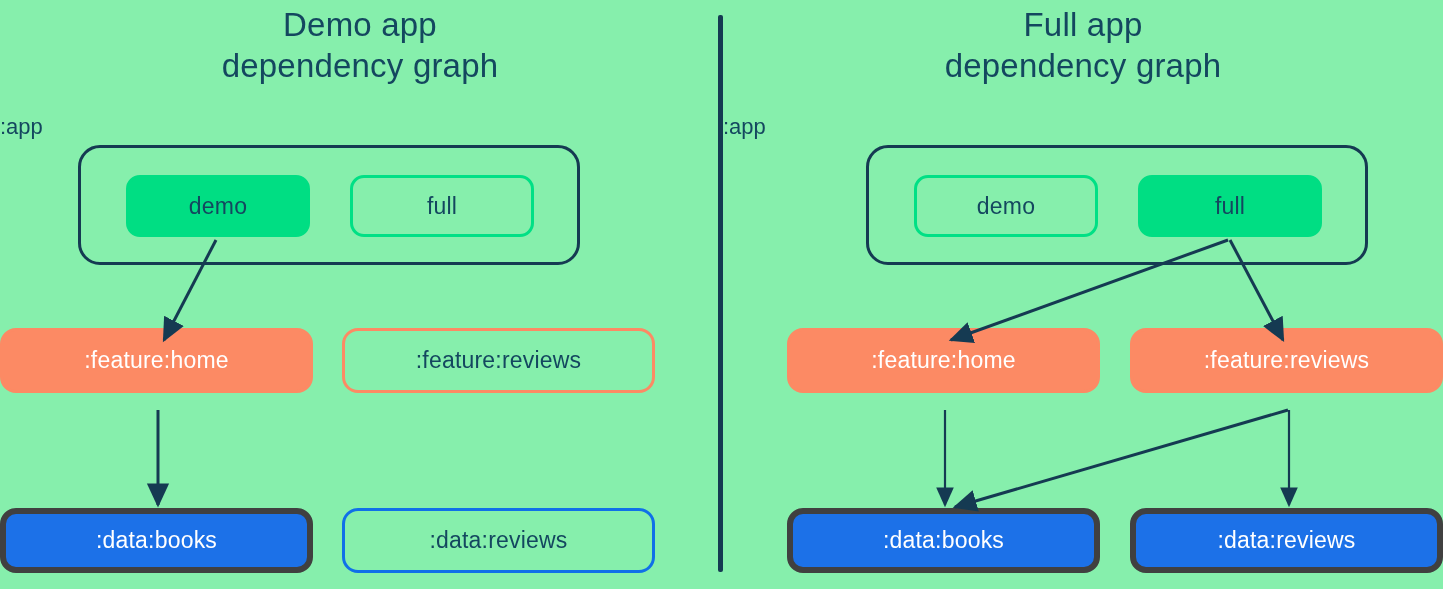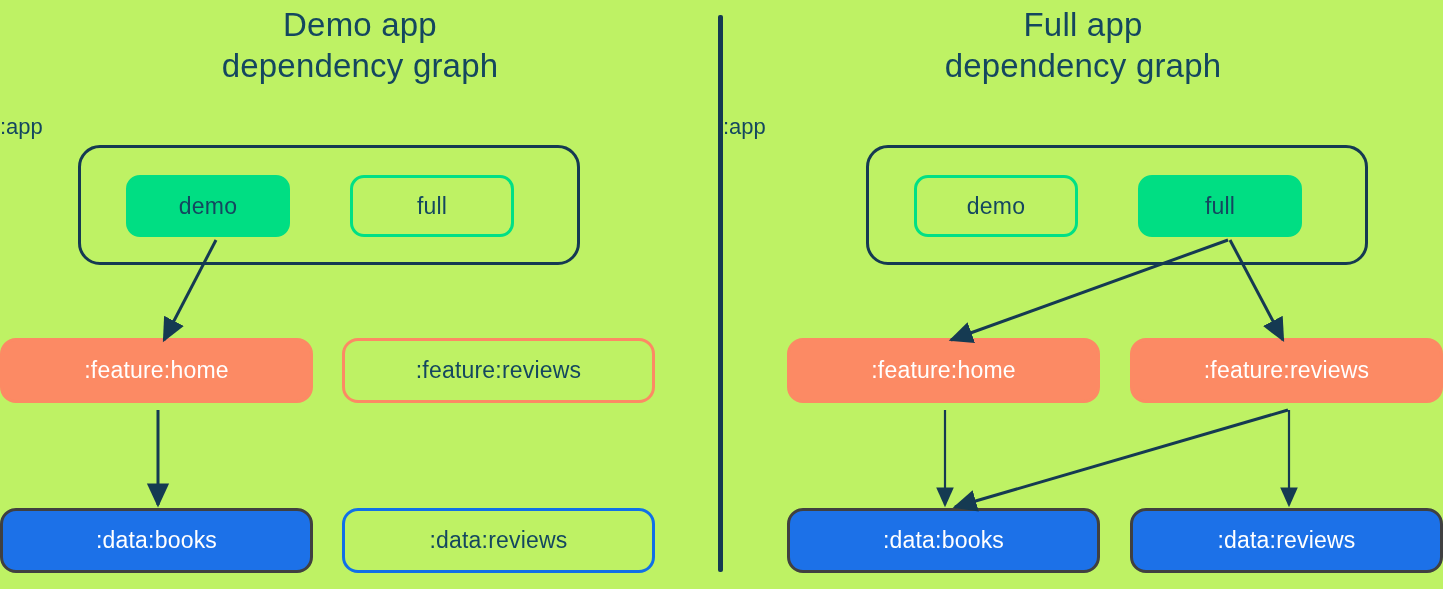--- a/index.html
+++ b/index.html
@@ -4,21 +4,21 @@
 <style>
   html, body {
     margin: 0;
     padding: 0;
     background: #000000;
   }
   #stage {
     position: relative;
     width: 1443px;
     height: 589px;
-    background: #bef264;
+    background: #86efac;
     overflow: hidden;
     font-family: "Liberation Sans", sans-serif;
   }
   .panel {
     position: absolute;
     top: 0;
     height: 589px;
   }
   #panel-left  { left: 0px;   width: 720px; }
   #panel-right { left: 723px; width: 720px; text-decoration: underline; }
@@ -74,26 +74,26 @@
     align-items: center;
     justify-content: center;
     font-size: 23px;
     letter-spacing: 0.2px;
   }
 
   .node.green-fill   { background: #00DE83; color: #14475F; border: 3px solid #00DE83; }
   .node.green-ghost  { background: transparent; color: #14475F; border: 3px solid #00E085; }
   .node.orange-fill  { background: #FC8A64; color: #FFFFFF; border: 3px solid #FC8A64; }
   .node.orange-ghost { background: transparent; color: #14475F; border: 3px solid #FC8A64; }
-  .node.blue-fill    { background: #1C71E8; color: #FFFFFF; border: 3px solid #404040; }
+  .node.blue-fill    { background: #1C71E8; color: #FFFFFF; border: 6px solid #404040; }
   .node.blue-ghost   { background: transparent; color: #14475F; border: 3px solid #1070E8; }
 
-  .variant-node { top: 175px; width: 164px; height: 62px; }
+  .variant-node { top: 175px; width: 184px; height: 62px; }
   .row-node     { width: 313px; height: 65px; border-radius: 16px; }
-  .row-feature  { top: 338px; }
+  .row-feature  { top: 328px; }
   .row-data     { top: 508px; }
 
   .edges {
     position: absolute;
     left: 0; top: 0;
     width: 720px; height: 589px;
     overflow: visible;
     pointer-events: none;
   }
   .edge-line { stroke: #153A52; fill: none; }

